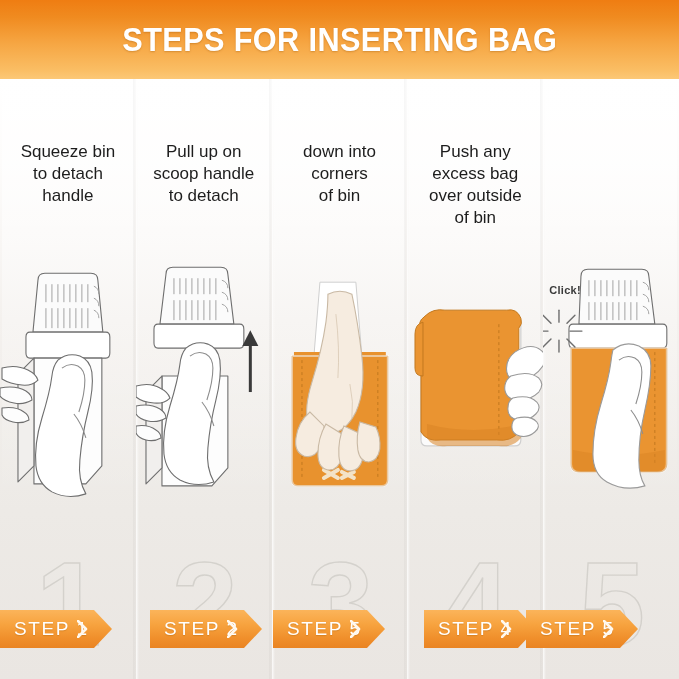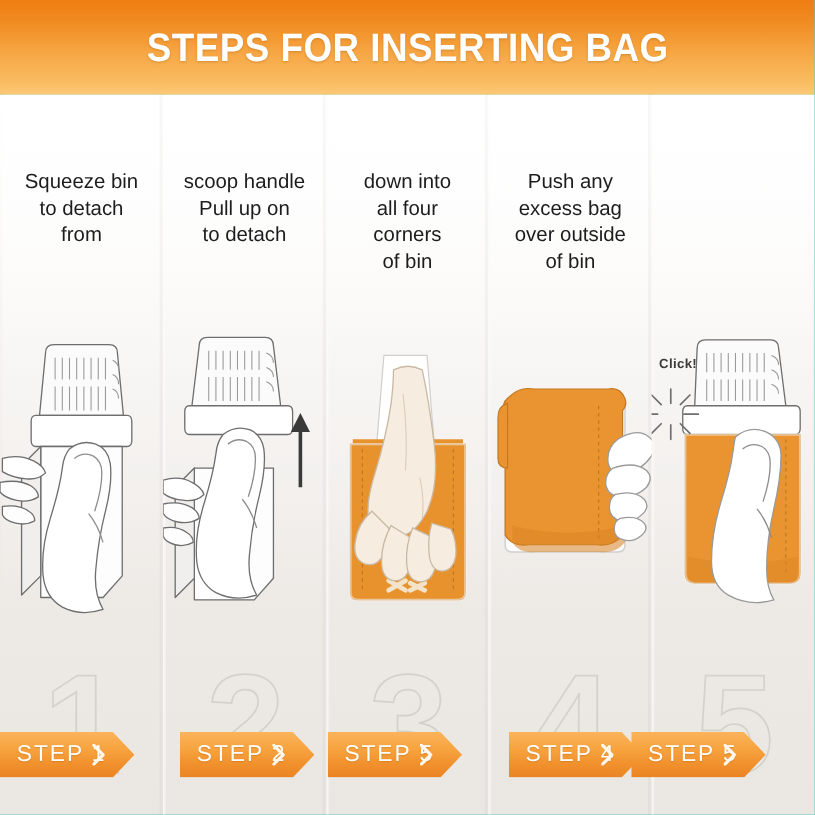--- a/index.html
+++ b/index.html
@@ -1,21 +1,21 @@
 <!DOCTYPE html>
 <html><head>
 <meta charset="utf-8">
 <style>
   html,body{margin:0;padding:0;}
   body{
     width:679px;height:679px;overflow:hidden;
     font-family:"Liberation Sans","DejaVu Sans",sans-serif;
     background:#ffffff;
   }
-  #page{position:relative;width:679px;height:679px;overflow:hidden;background:#14b8a6;}
+  #page{position:relative;width:679px;height:679px;overflow:hidden;background:#ec4899;}
 
   
   .header{
     position:absolute;left:0;top:0;width:679px;height:79px;
     background:linear-gradient(180deg,#ef7d12 0%,#f08b20 22%,#f6a643 55%,#fabd63 88%,#fcc877 100%);
     display:flex;align-items:center;justify-content:center;
   }
   .header-title{
     color:#fff;font-weight:bold;font-size:33px;letter-spacing:.4px;
     transform:scaleX(.93);transform-origin:center;
@@ -74,21 +74,21 @@
     margin-left:14px;white-space:nowrap;
     text-shadow:0 1px 1px rgba(170,95,10,.35);
   }
   .banner-chev{
     position:absolute;right:24px;top:50%;transform:translateY(-50%);
     width:11px;height:18px;
   }
   .banner-chev svg{display:block;}
 
   
-  .art{position:absolute;left:0;right:0;top:199px;height:300px;}
+  .art{position:absolute;left:0;right:0;top:185px;height:300px;}
   .art svg{display:block;width:100%;height:100%;}
 
   .click-label{
     position:absolute;font-size:11px;font-weight:bold;color:#3a3a3a;
     letter-spacing:.3px;
   }
 </style>
 </head>
 <body>
 
@@ -102,21 +102,21 @@
 
   <div class="cols">
 
     <div class="col">
       <div class="sheet"></div>
       <div class="divider"></div>
 
       <div class="caption">
         <div>Squeeze bin</div>
         <div>to detach</div>
-        <div>from</div>
+        <div>handle</div>
       </div>
 
       <div class="art">
         <svg viewBox="0 0 136 300" preserveAspectRatio="xMidYMid meet">
           <g fill="none" stroke="#6e6e6e" stroke-width="1.1" stroke-linejoin="round">
 
             <path d="M38 16 q0 -7 7 -7 h46 q7 0 7 7 l5 52 h-70 z" fill="#fbfbfb"></path>
             <path d="M30 68 h76 q4 0 4 5 v16 q0 5 -4 5 h-76 q-4 0 -4 -5 v-16 q0 -5 4 -5 z" fill="#ffffff"></path>
 
             <g stroke="#9a9a9a" stroke-width="0.9">
@@ -141,22 +141,22 @@
       </div>
 
       <div class="ghost">1</div>
     </div>
 
     <div class="col">
       <div class="sheet"></div>
       <div class="divider"></div>
 
       <div class="caption">
+        <div>Pull up on</div>
         <div>scoop handle</div>
-        <div>Pull up on</div>
         <div>to detach</div>
       </div>
 
       <div class="art">
         <svg viewBox="0 0 136 300" preserveAspectRatio="xMidYMid meet">
           <g fill="none" stroke="#6e6e6e" stroke-width="1.1" stroke-linejoin="round">
 
             <path d="M30 10 q0 -7 7 -7 h48 q7 0 7 7 l6 50 h-74 z" fill="#fbfbfb"></path>
             <path d="M22 60 h82 q4 0 4 5 v14 q0 5 -4 5 h-82 q-4 0 -4 -5 v-14 q0 -5 4 -5 z" fill="#ffffff"></path>
             <g stroke="#9a9a9a" stroke-width="0.9">
@@ -187,21 +187,20 @@
 
       <div class="ghost">2</div>
     </div>
 
     <div class="col">
       <div class="sheet"></div>
       <div class="divider"></div>
 
       <div class="caption">
         <div>down into</div>
-        <div>all four</div>
         <div>corners</div>
         <div>of bin</div>
       </div>
 
       <div class="art">
         <svg viewBox="0 0 136 300" preserveAspectRatio="xMidYMid meet">
 
           <path d="M48 18 h36 l6 74 h-48 z" fill="#ffffff" stroke="#cfcfcf" stroke-width="1"></path>
 
           <path d="M22 88 h92 v10 h-92 z" fill="#e8922e"></path>

